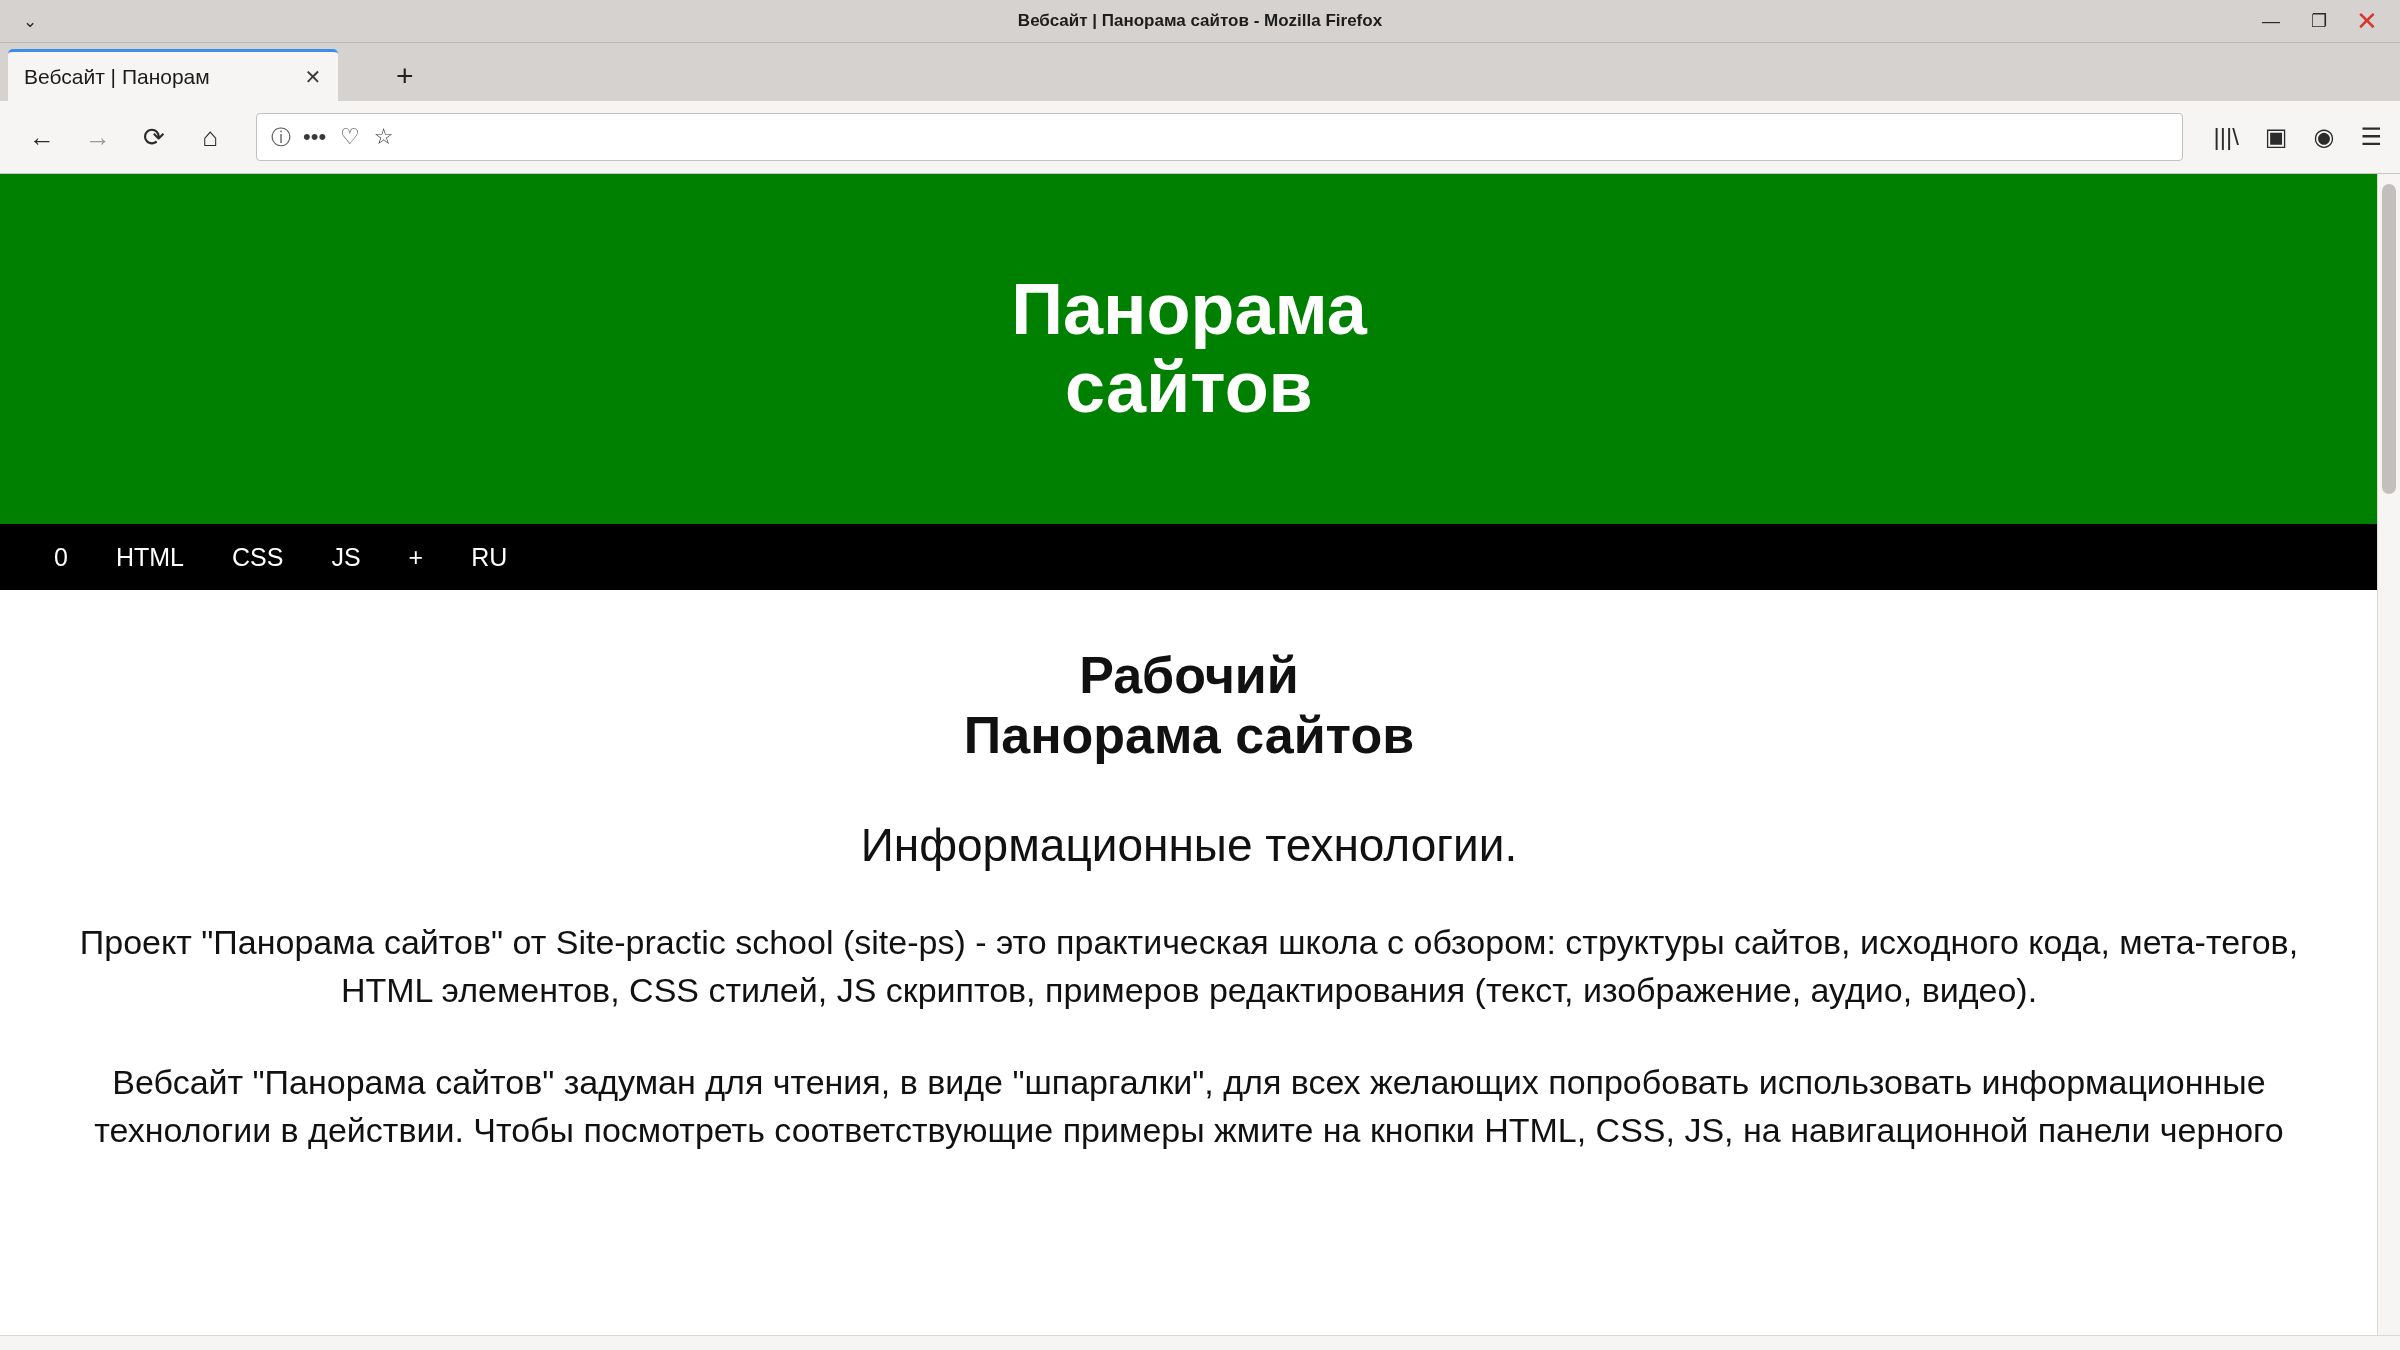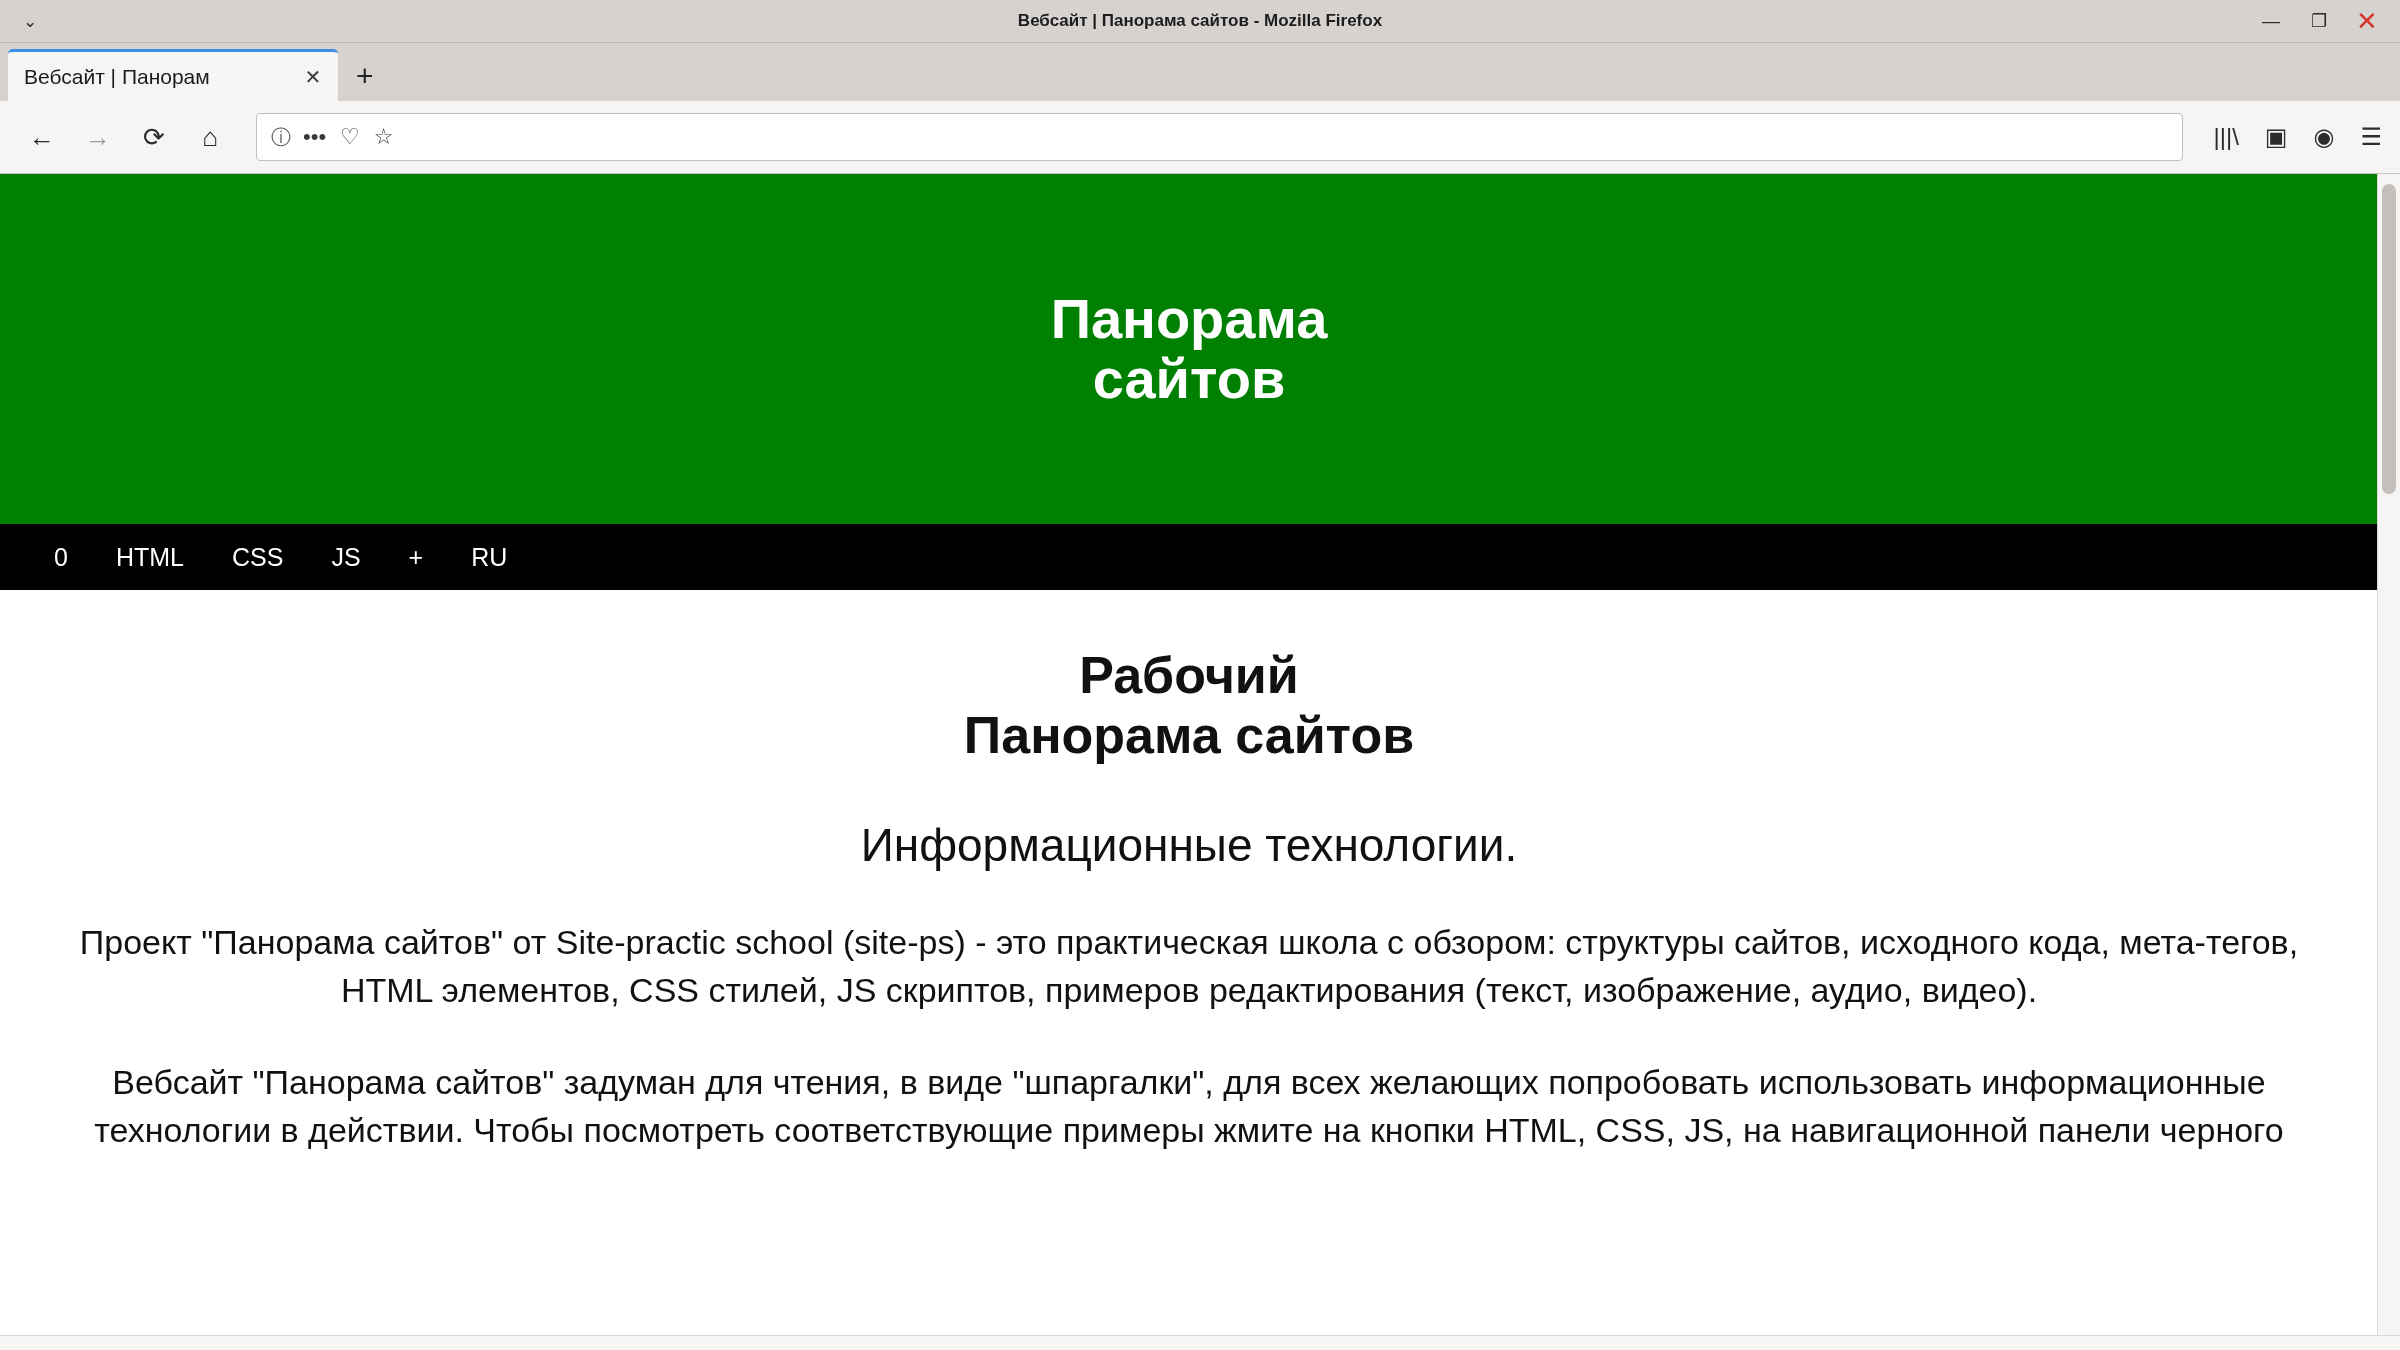--- a/index.html
+++ b/index.html
@@ -68,20 +68,21 @@
   .win-btn.close { color: #d7362b; font-size: 26px; }
 
   
   .tabstrip {
     height: 58px;
     background: #d6d2d0;
     display: flex;
     align-items: flex-end;
     padding-left: 8px;
     flex: none;
+    gap: 40px;
   }
   .tab {
     height: 52px;
     min-width: 330px;
     max-width: 360px;
     background: #f6f5f4;
     border-top: 3px solid #3d8ee8;
     border-radius: 5px 5px 0 0;
     display: flex;
     align-items: center;
@@ -195,21 +196,21 @@
   .site-header {
     background: #008000;
     height: 350px;
     display: flex;
     align-items: center;
     justify-content: center;
     box-sizing: border-box;
   }
   .site-title {
     color: #ffffff;
-    font-size: 56px;
+    font-size: 72px;
     font-weight: bold;
     text-align: center;
     line-height: 1.08;
     white-space: pre-line;
   }
 
   .site-nav {
     background: #000000;
     height: 66px;
     display: flex;

